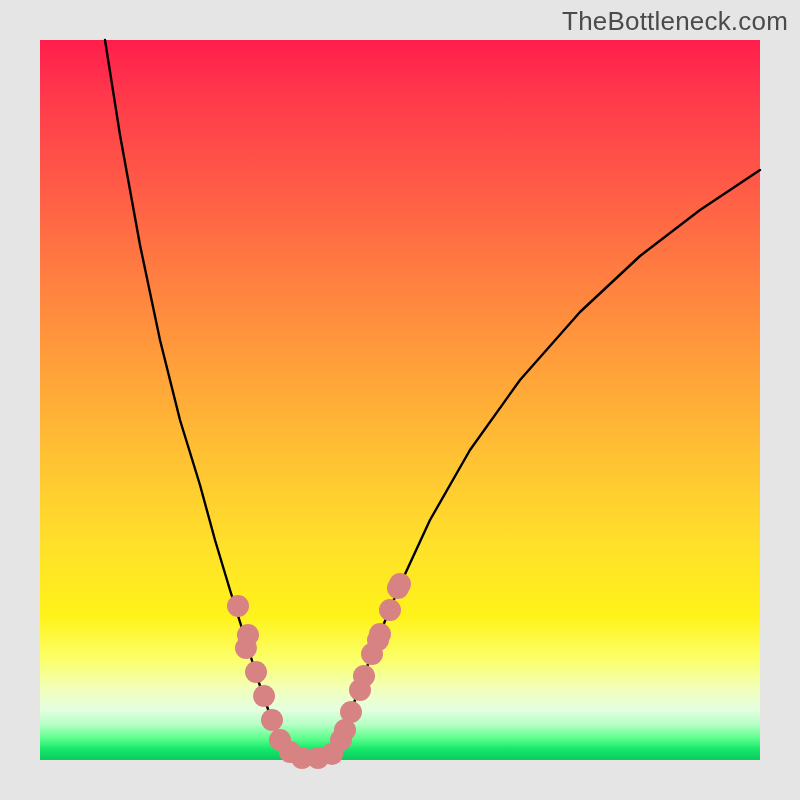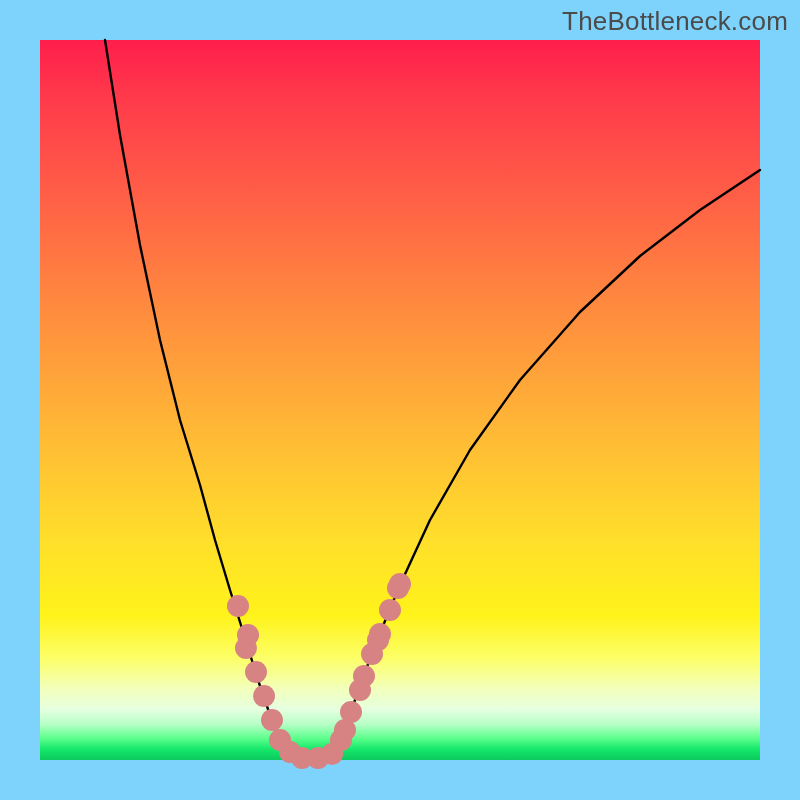--- a/index.html
+++ b/index.html
@@ -7,21 +7,21 @@
     padding: 0;
     width: 800px;
     height: 800px;
     overflow: hidden;
     background: #000;
     font-family: Arial, Helvetica, sans-serif;
   }
   .frame {
     position: absolute;
     inset: 0;
-    background: #7dd3fc;
+    background: #e5e5e5;
   }
   .plot {
     position: absolute;
     left: 40px;
     top: 40px;
     width: 720px;
     height: 720px;
     
     background: linear-gradient(
       to bottom,

